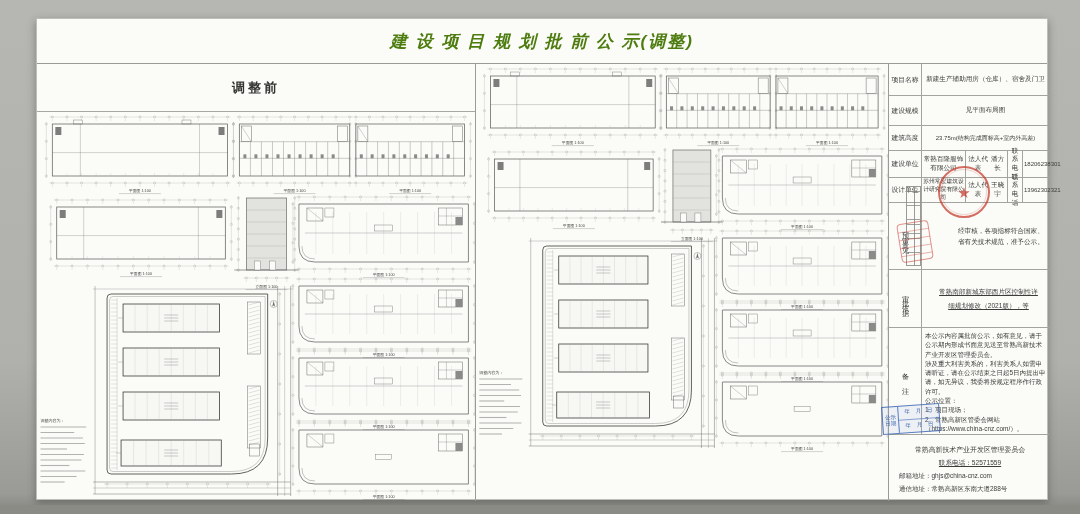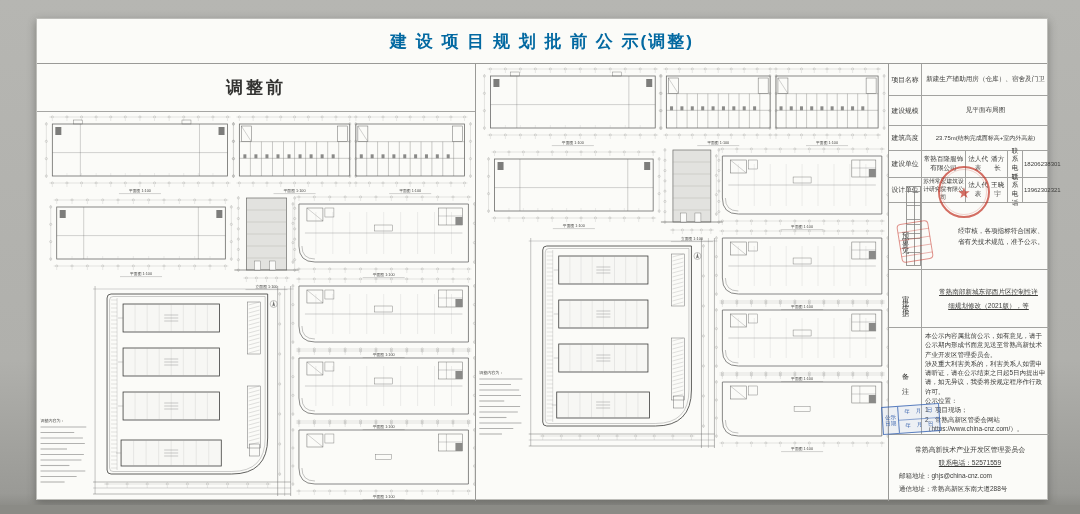--- a/index.html
+++ b/index.html
@@ -14,30 +14,30 @@
     position:absolute;left:36px;top:18px;width:1012px;height:482px;
     background:#fbfbf8;border:1px solid #bdbdb9;
     box-shadow:0 3px 8px rgba(60,60,55,.45);
     box-sizing:border-box;
   }
   .title-row{
     height:44px;border-bottom:1px solid #9a9a97;
     display:flex;align-items:center;justify-content:center;
   }
   .title-row .t{
-    font-size:17px;font-weight:bold;color:#0369a1;letter-spacing:2px;
+    font-size:17px;font-weight:bold;color:#4d7c0f;letter-spacing:2px;font-style:italic;
   }
   .main{display:flex;height:437px;}
   .panel{position:relative;border-right:1px solid #9a9a97;box-sizing:border-box;}
   .panel-before{width:439px;}
   .panel-after{width:413px;}
   .panel-header{
     height:47px;border-bottom:1px solid #a6a6a3;
     display:flex;align-items:center;justify-content:center;
-    font-size:17px;font-weight:bold;color:#333331;letter-spacing:3px;
+    font-size:13px;font-weight:bold;color:#333331;letter-spacing:3px;
   }
   .pcanvas{display:block;}
 
   
   .info{width:160px;position:relative;font-size:6.6px;color:#3c3c3a;box-sizing:border-box;}
   .trow{display:flex;box-sizing:border-box;border-top:1px solid #a3a3a0;position:relative;}
   .trow:first-child{border-top:none;}
   .lab{
     width:33px;flex:none;border-right:1px solid #a3a3a0;
     display:flex;align-items:center;justify-content:center;

